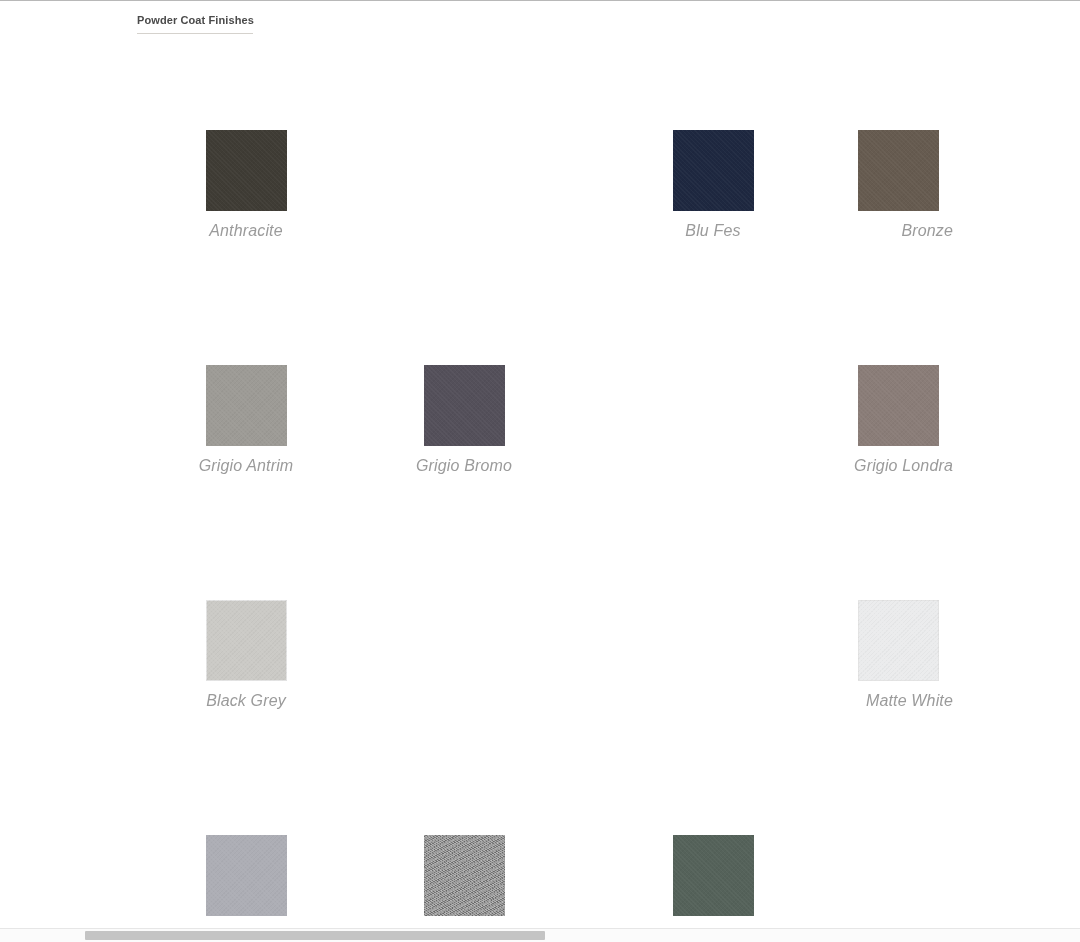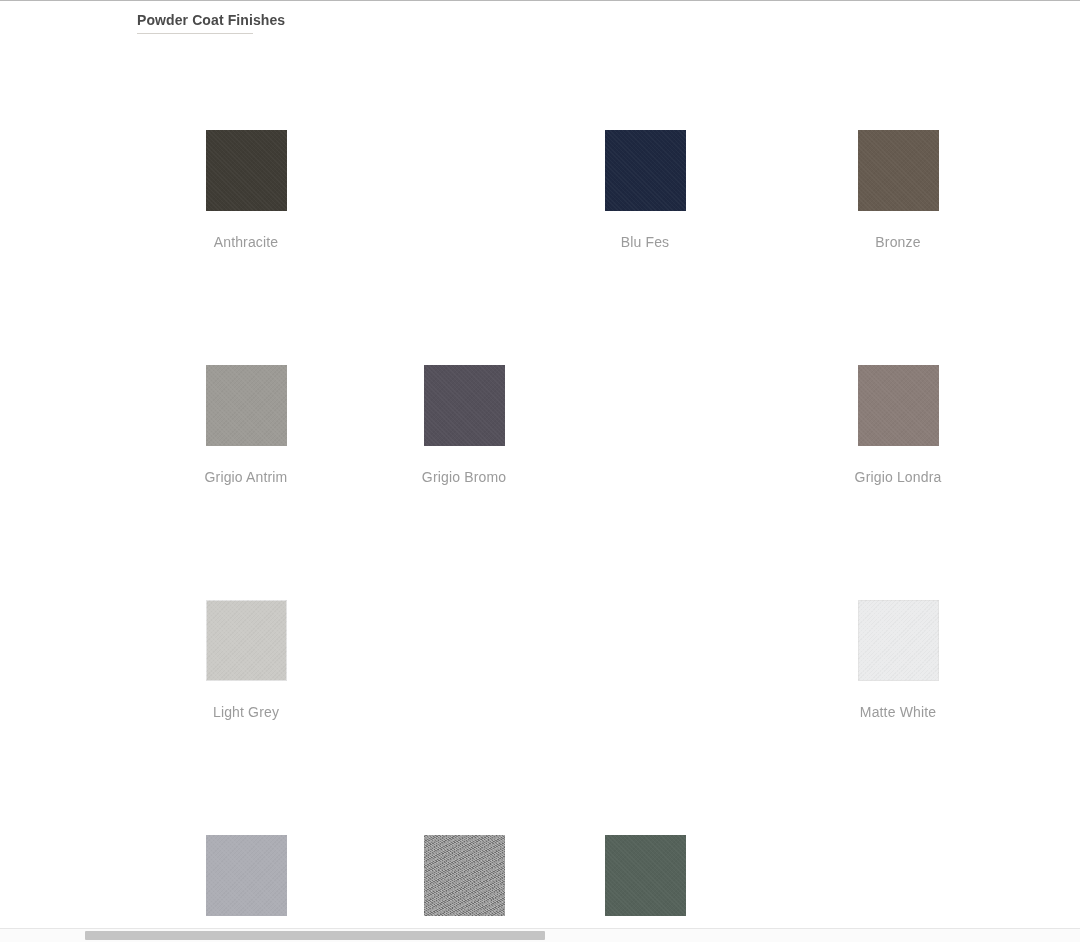--- a/index.html
+++ b/index.html
@@ -33,21 +33,21 @@
     left: 0;
     width: 1080px;
     height: 942px;
   }
 
   
   .section-heading {
     position: absolute;
     top: 12px;
     left: 137px;
-    font-size: 14px;
+    font-size: 11px;
     line-height: 17px;
     font-weight: 700;
     color: #4a4a4a;
     letter-spacing: 0.1px;
     white-space: nowrap;
     text-align: center;
   }
   .heading-rule {
     position: absolute;
     top: 33px;
@@ -69,22 +69,22 @@
     height: 235px;
   }
   .swatch-cell {
     position: absolute;
     top: 0;
     width: 110px;
     text-align: center;
   }
   .swatch-cell.col-0 { left: 191px; }
   .swatch-cell.col-1 { left: 409px; }
-  .swatch-cell.col-2 { left: 590px; }
-  .swatch-cell.col-3 { left: 843px; }
+  .swatch-cell.col-2 { left: 658px; }
+  .swatch-cell.col-3 { left: 843px; text-align: right; }
 
   .swatch-chip {
     width: 81px;
     height: 81px;
     margin: 0 auto;
     display: block;
     position: relative;
     background-color: #cccccc;
   }
   
@@ -106,26 +106,27 @@
       repeating-linear-gradient(-29deg, rgba(0,0,0,0.45) 0 1px, rgba(0,0,0,0) 1px 2px),
       repeating-linear-gradient(71deg, rgba(255,255,255,0.35) 0 1px, rgba(0,0,0,0) 1px 3px),
       repeating-linear-gradient(-67deg, rgba(0,0,0,0.3) 0 1px, rgba(0,0,0,0) 1px 3px);
   }
   
   .swatch-chip.outlined {
     box-shadow: inset 0 0 0 1px #e3e3e3;
   }
 
   .swatch-label {
-    margin-top: 24px;
-    font-size: 14px;
+    margin-top: 13px;
+    font-size: 16px;
     line-height: 14px;
     color: #9b9b9b;
     letter-spacing: 0.15px;
     white-space: nowrap;
+    font-style: italic;
   }
 
   
   .h-scrollbar {
     position: absolute;
     left: 0;
     bottom: 0;
     width: 1080px;
     height: 13px;
     background: #fbfbfb;
@@ -176,21 +177,21 @@
           <div class="swatch-label">Grigio Antrim</div>
         </div>
         <div class="swatch-cell col-3">
           <div class="swatch-chip" style="background-color: rgb(138, 125, 120);"></div>
           <div class="swatch-label">Grigio Londra</div>
         </div>
       </div>
       <div class="swatch-row">
         <div class="swatch-cell col-0">
           <div class="swatch-chip outlined" style="background-color: rgb(203, 202, 198);"></div>
-          <div class="swatch-label">Light Grey</div>
+          <div class="swatch-label">Black Grey</div>
         </div>
         <div class="swatch-cell col-3">
           <div class="swatch-chip outlined" style="background-color: rgb(235, 236, 237);"></div>
           <div class="swatch-label">Matte White</div>
         </div>
       </div>
       <div class="swatch-row">
         <div class="swatch-cell col-0">
           <div class="swatch-chip" style="background-color: rgb(173, 174, 181);"></div>
           <div class="swatch-label">Mid Grey</div>

